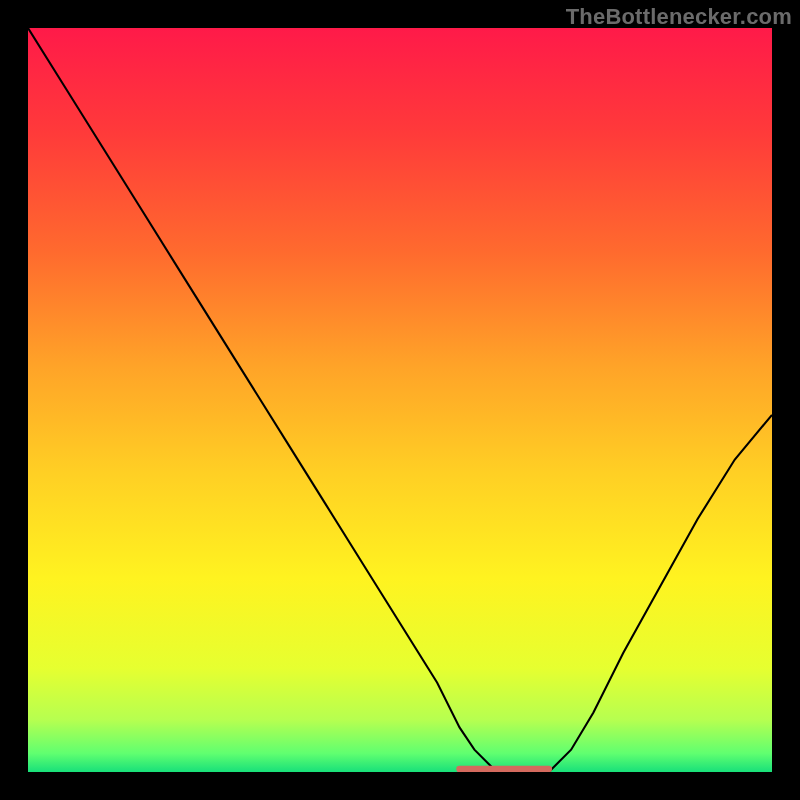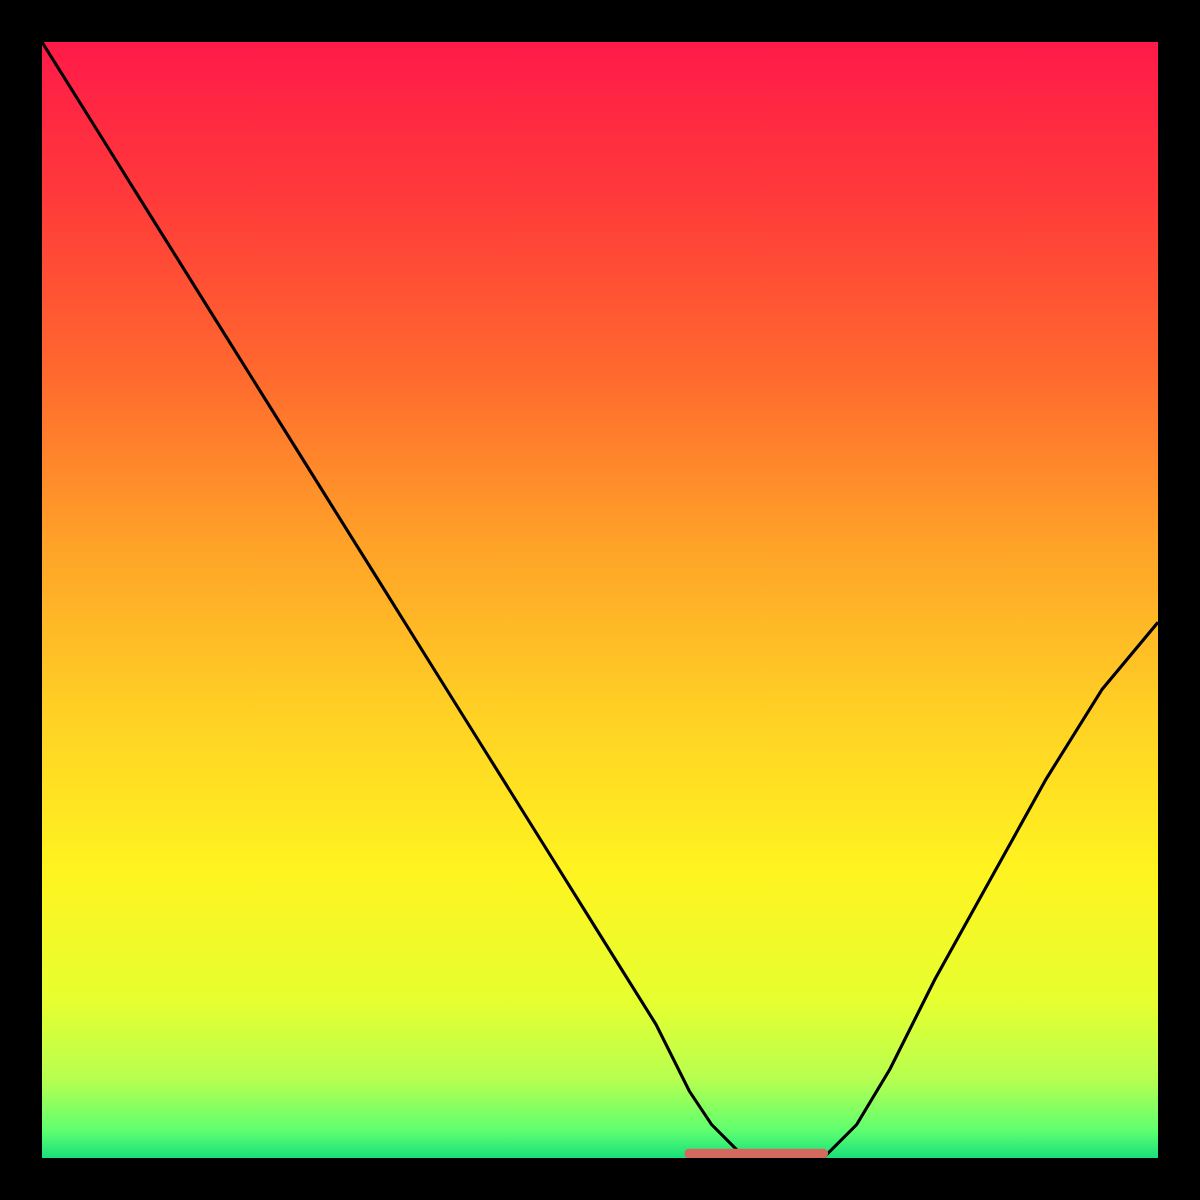--- a/index.html
+++ b/index.html
@@ -68,13 +68,14 @@
       <rect x="0" y="0" width="100" height="100" fill="url(#bg)"></rect>
     </svg>
 
     <svg class="curve" viewBox="0 0 100 100" preserveAspectRatio="none">
       <path id="curvePath" d="M0.00 0.00 L5.00 8.00 L10.00 16.00 L15.00 24.00 L20.00 32.00 L25.00 40.00 L30.00 48.00 L35.00 56.00 L40.00 64.00 L45.00 72.00 L50.00 80.00 L55.00 88.00 L58.00 94.00 L60.00 97.00 L63.00 100.00 L66.00 100.00 L68.00 100.00 L70.00 100.00 L73.00 97.00 L76.00 92.00 L80.00 84.00 L85.00 75.00 L90.00 66.00 L95.00 58.00 L100.00 52.00" fill="none" stroke="#000" stroke-width="0.28"></path>
       <path id="markerPath" d="M58 99.60 L70 99.60" fill="none" stroke="#d46a5e" stroke-width="0.88" stroke-linecap="round"></path>
     </svg>
 
   </div>
 
+  <div class="watermark">TheBottlenecker.com</div>
 </div>
 
 </body></html>

